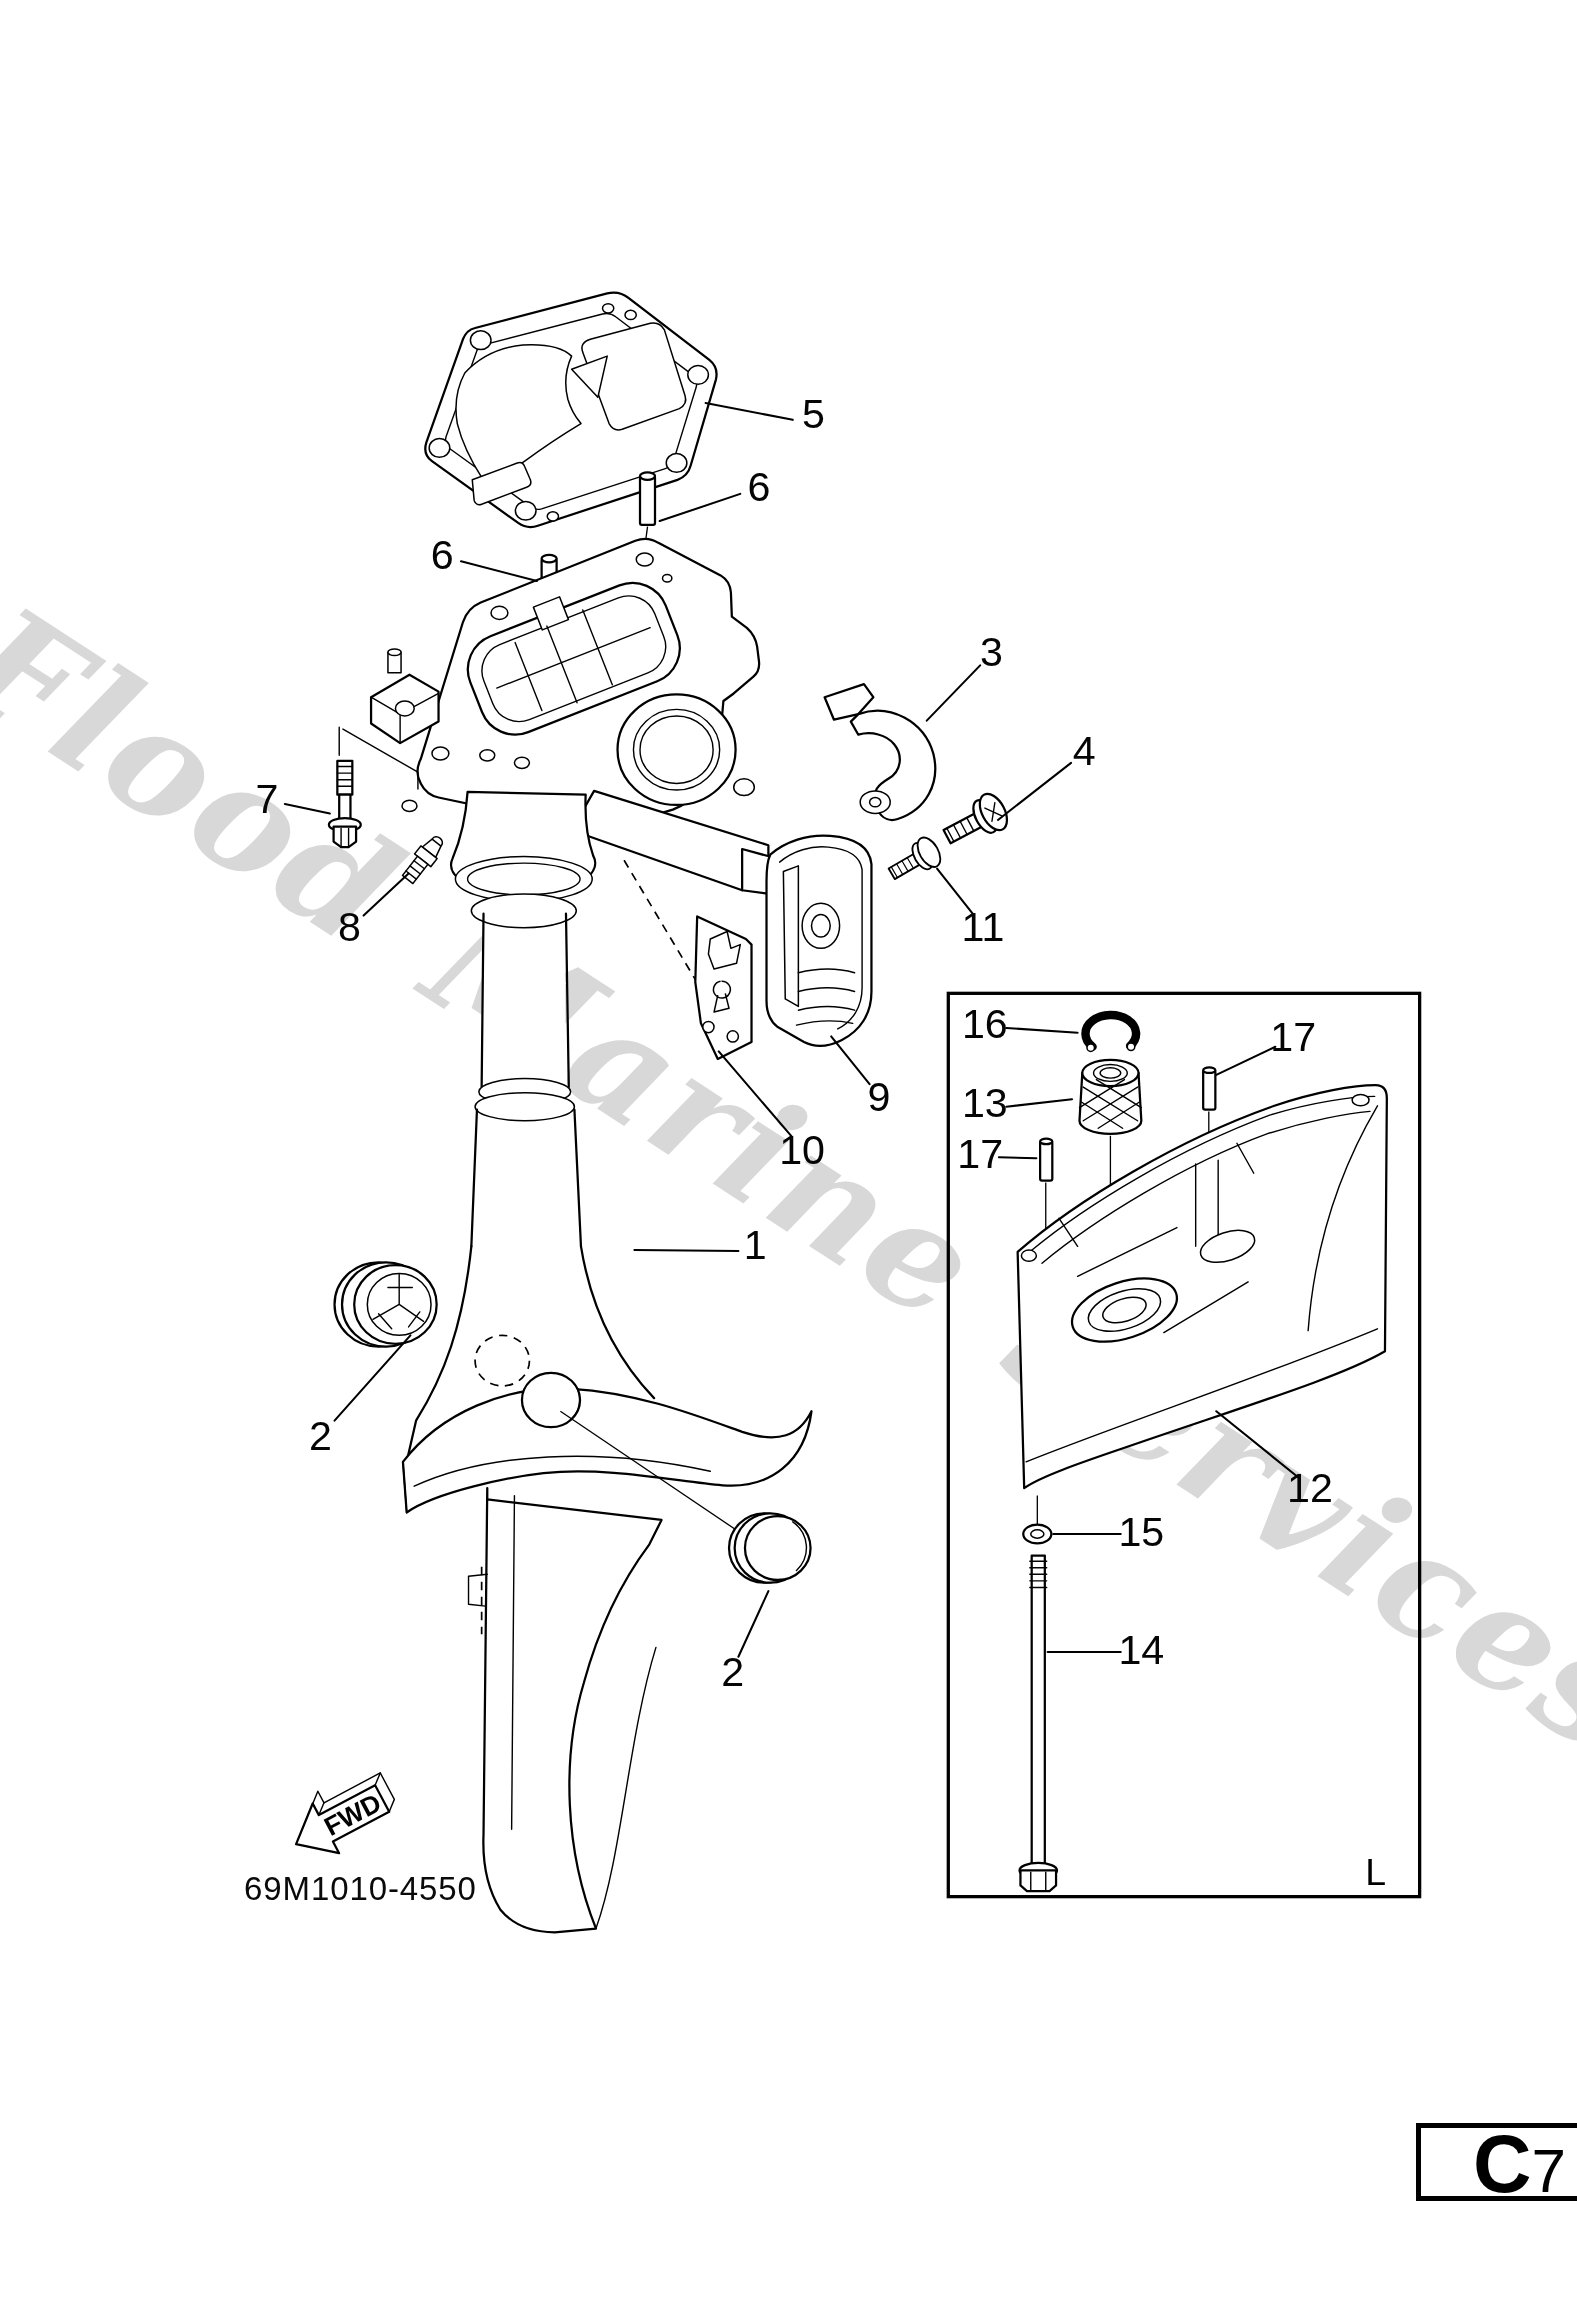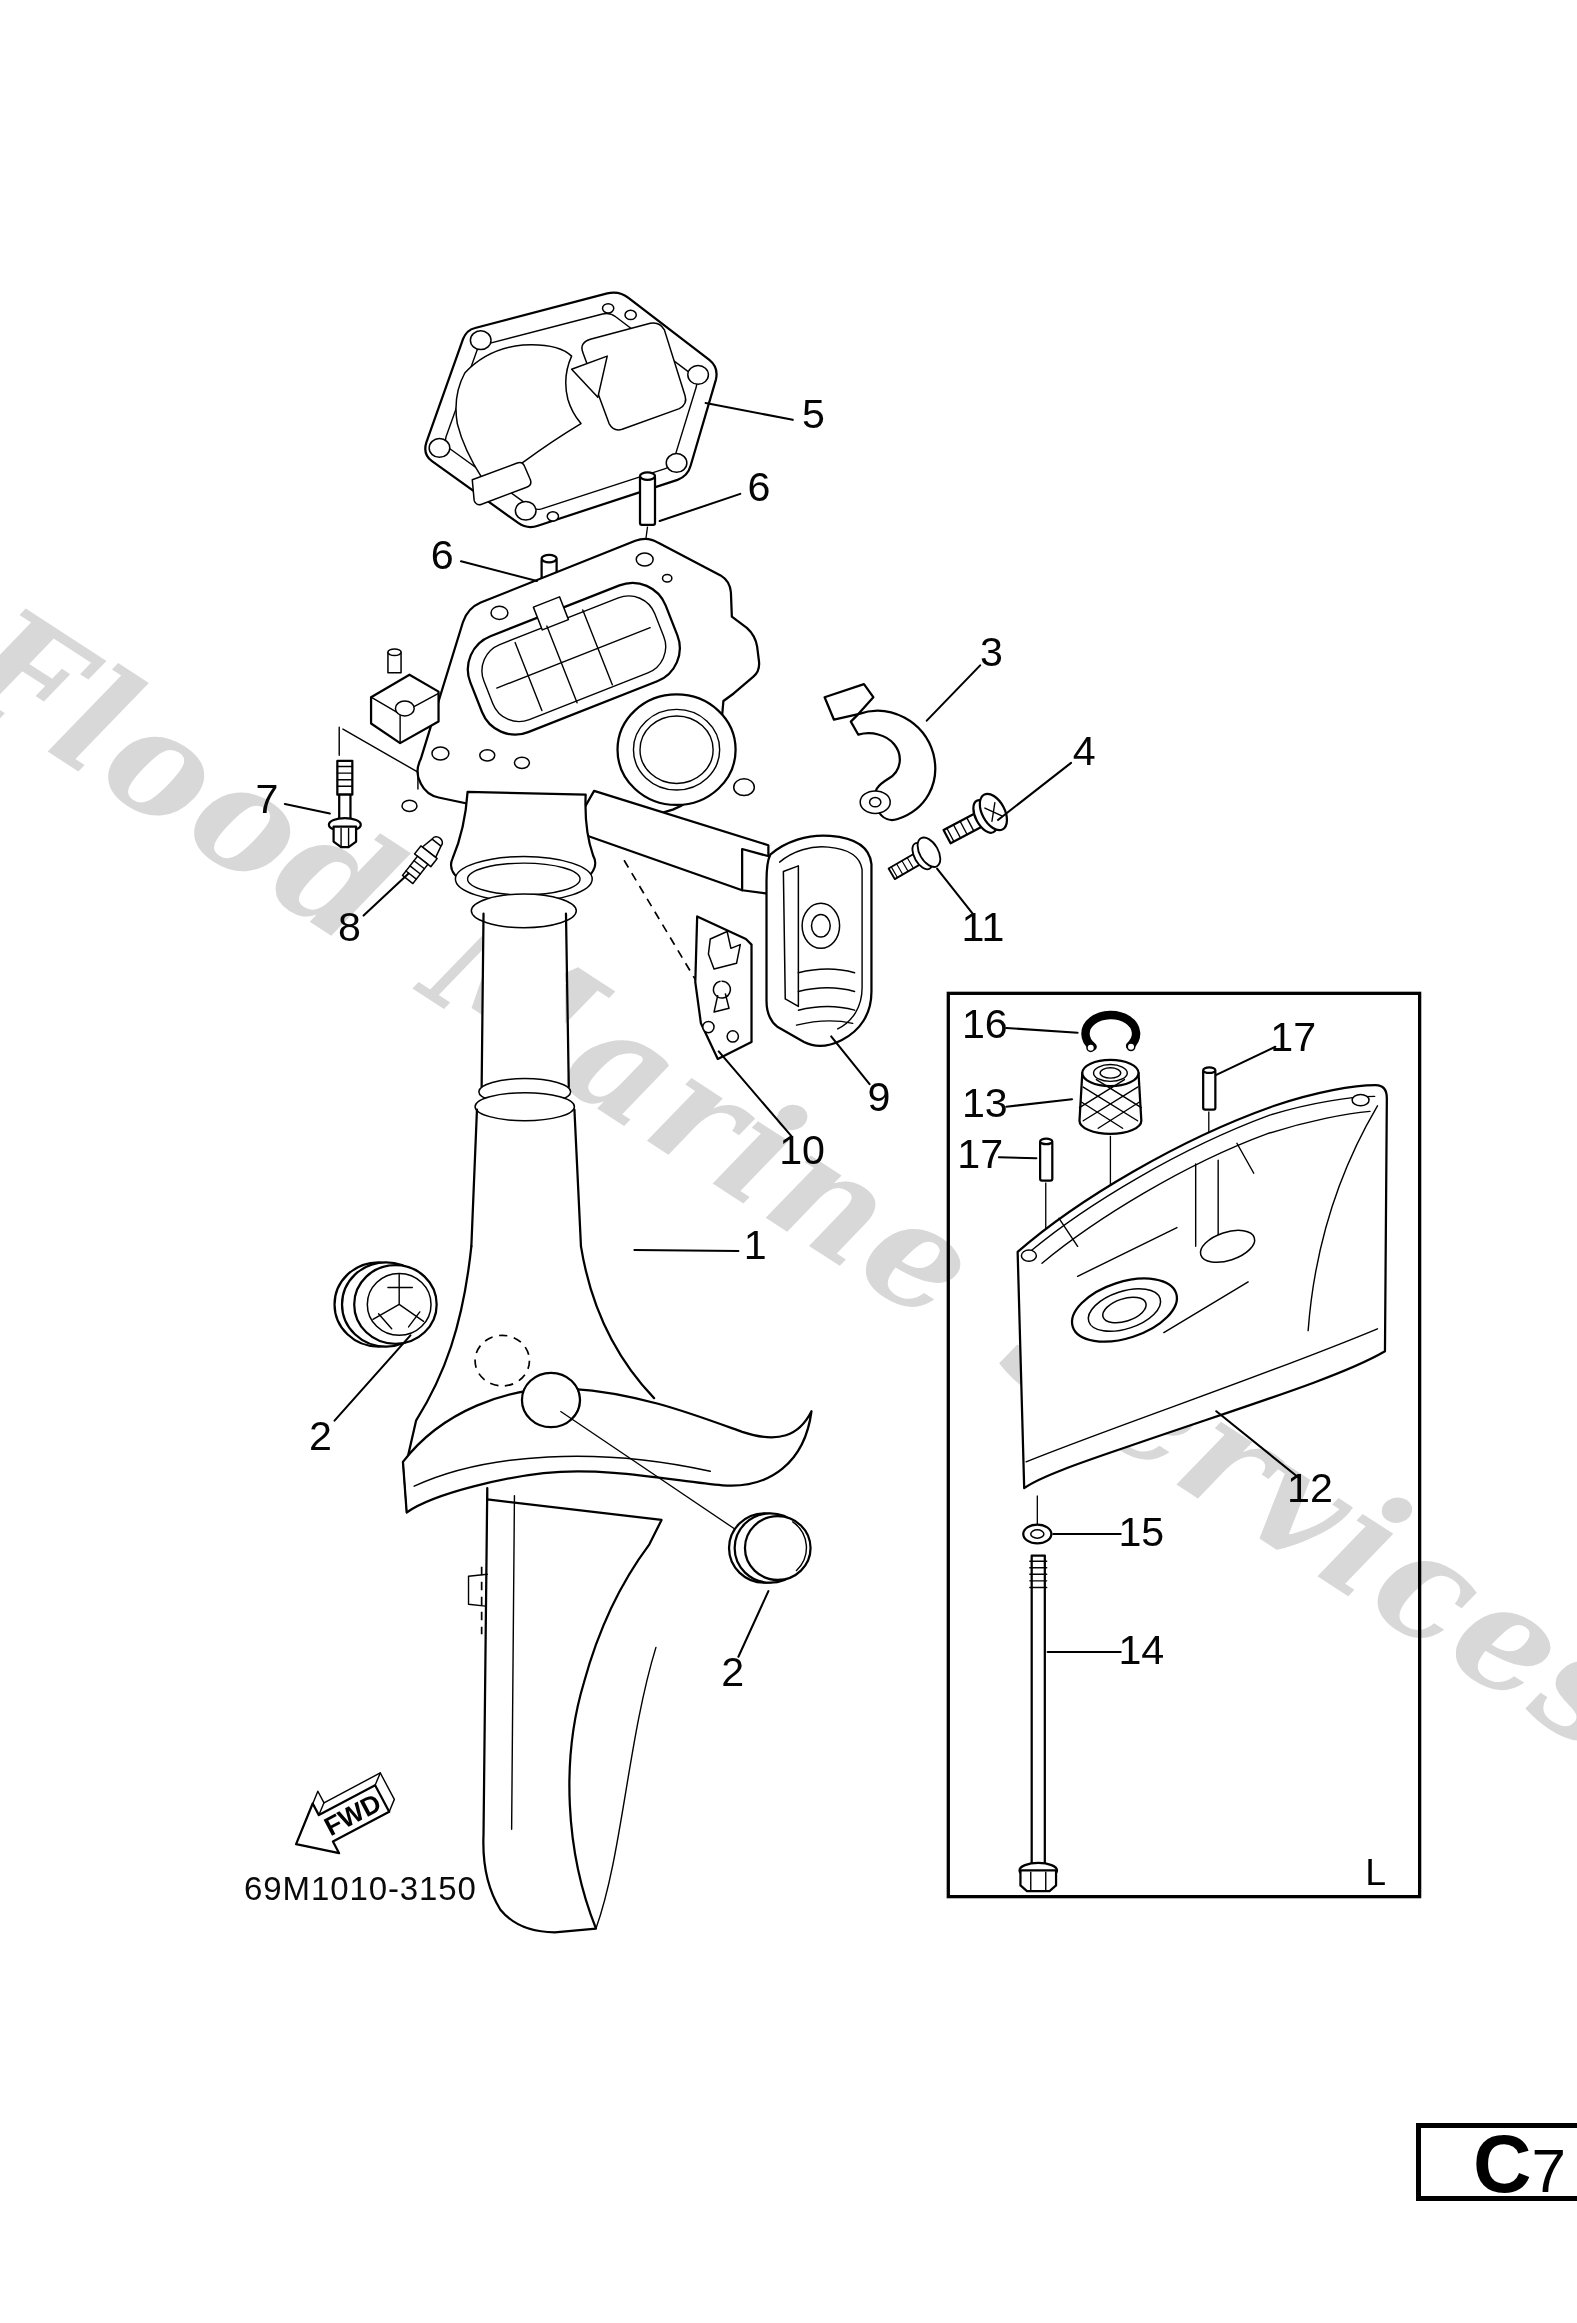--- a/index.html
+++ b/index.html
@@ -323,19 +323,19 @@
       <text x="782" y="1784" text-anchor="middle" dominant-baseline="central" class="callout">2</text>
       <line x1="1386" y1="1577" x2="1298" y2="1506" class="leader"></line>
       <text x="1398" y="1588" text-anchor="middle" dominant-baseline="central" class="callout">12</text>
       <line x1="1196" y1="1637" x2="1124" y2="1637" class="leader"></line>
       <text x="1218" y="1635" text-anchor="middle" dominant-baseline="central" class="callout">15</text>
       <line x1="1196" y1="1763" x2="1118" y2="1763" class="leader"></line>
       <text x="1218" y="1761" text-anchor="middle" dominant-baseline="central" class="callout">14</text>
     </g>
 </svg>
 
-<div id="drawing-number">69M1010-3150</div>
+<div id="drawing-number">69M1010-4550</div>
 
 <div id="page-code-box">
   <span id="page-code-main">C</span>
     <span id="page-code-sub">7</span>
 </div>
 
 
 </body></html>

